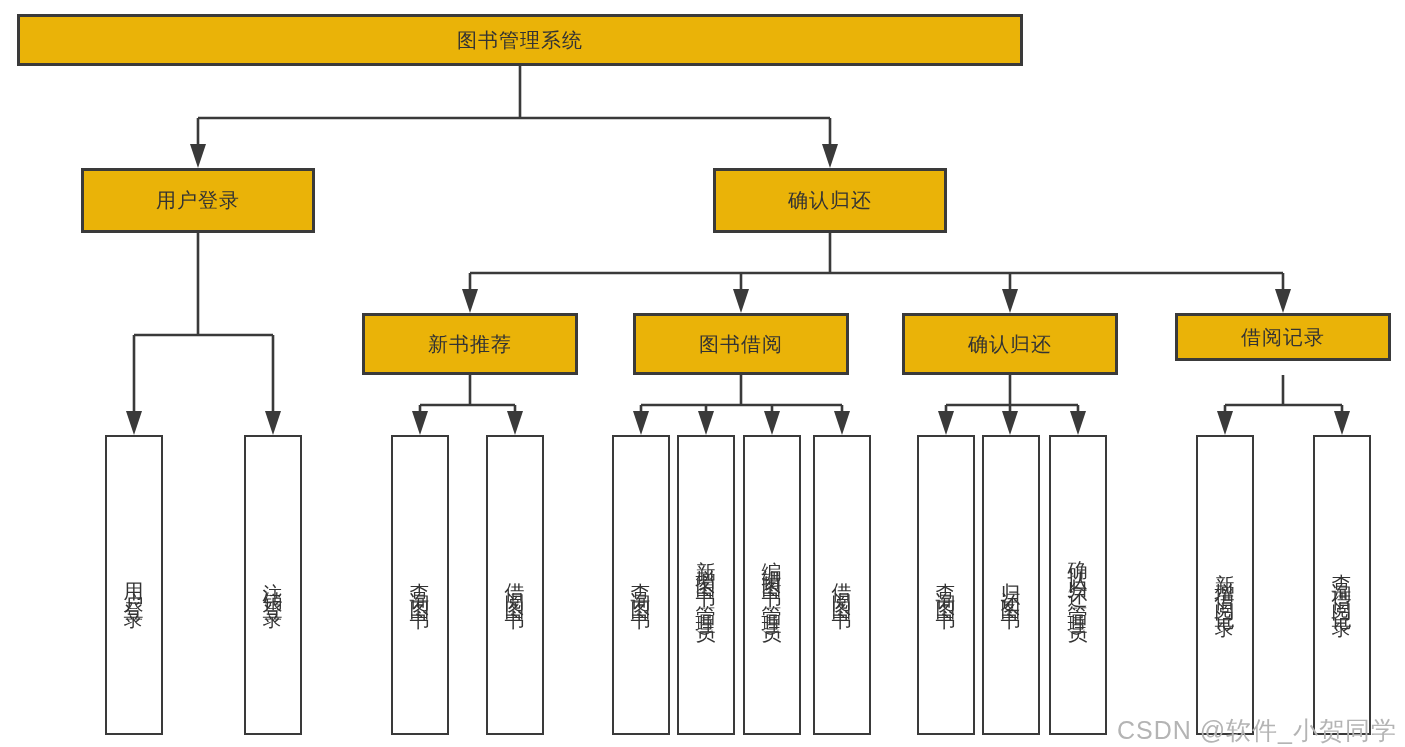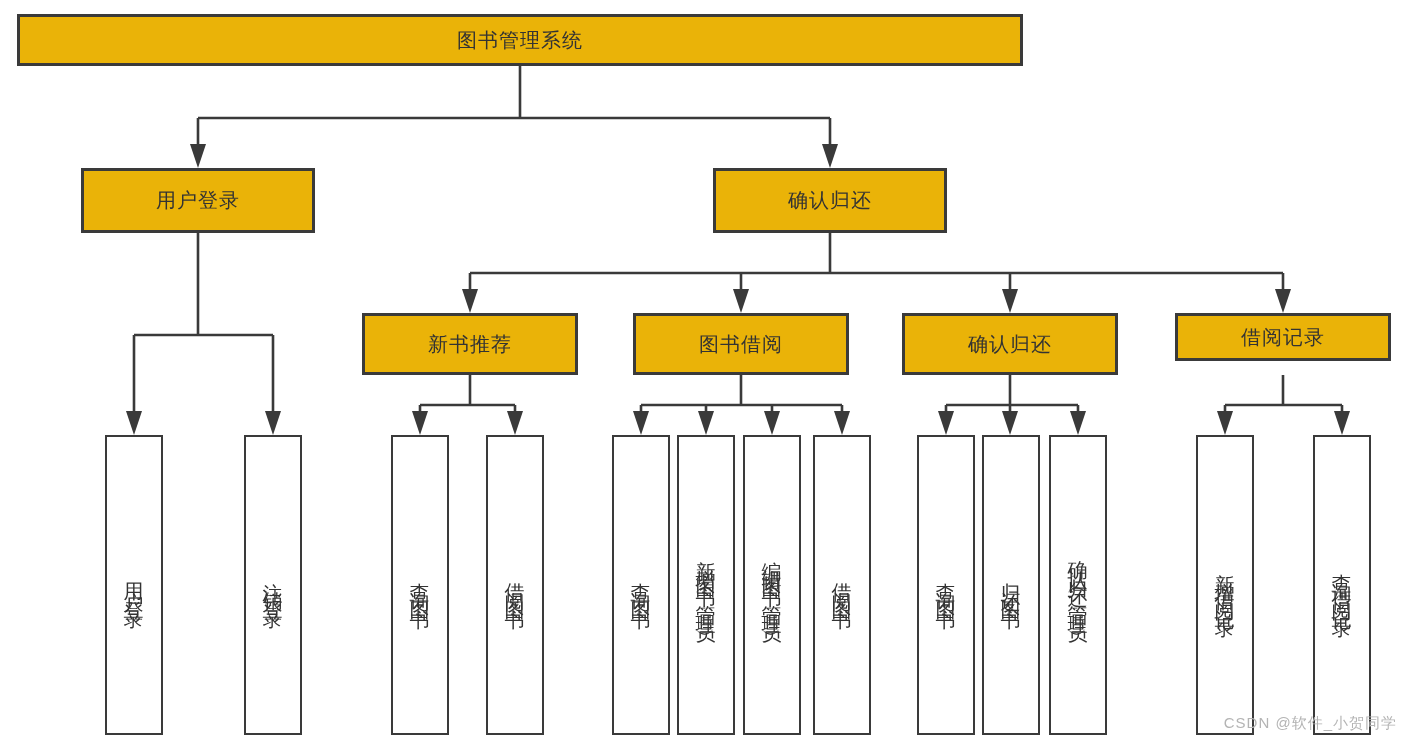--- a/index.html
+++ b/index.html
@@ -42,21 +42,21 @@
     writing-mode:vertical-rl;
     text-orientation:mixed;
     font-size:20px;color:var(--text);
     letter-spacing:9px;
     line-height:1;
     white-space:nowrap;
   }
   .watermark{
     position:absolute;
     right:8px;top:714px;
-    font-size:15px;
+    font-size:25px;
     color:var(--watermark);
     letter-spacing:1px;
     white-space:nowrap;
     margin-left:48px;
   }
 </style>
 </head>
 <body>
 
 <div class="stage">

